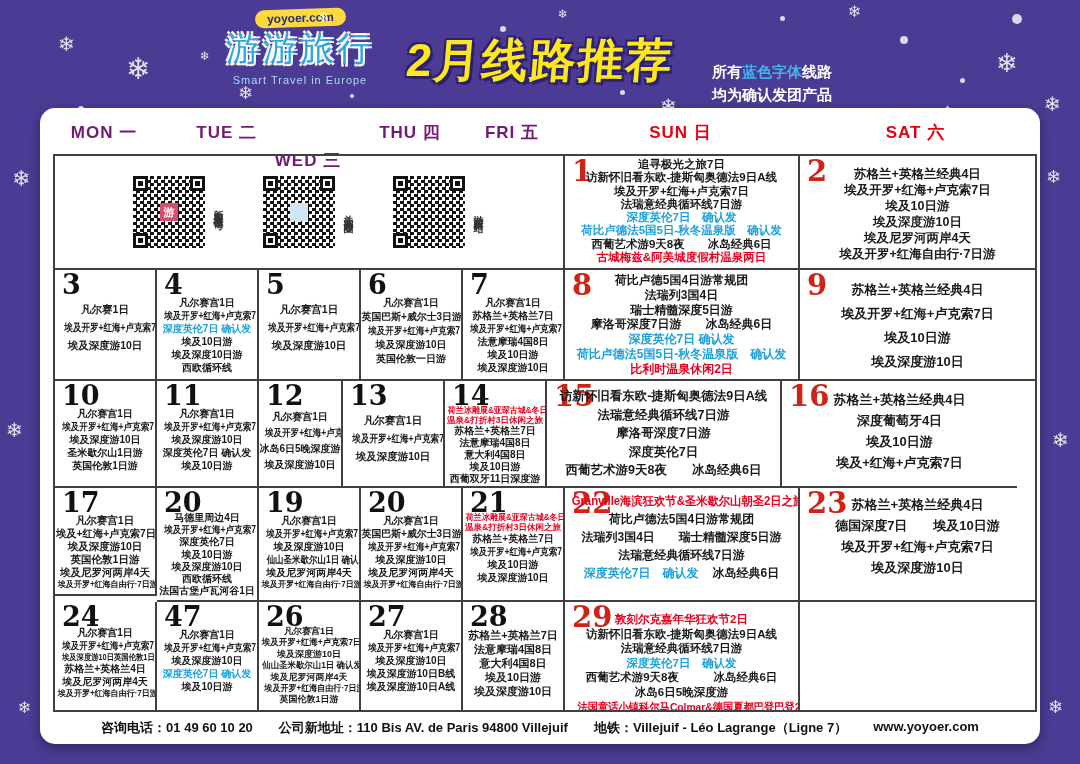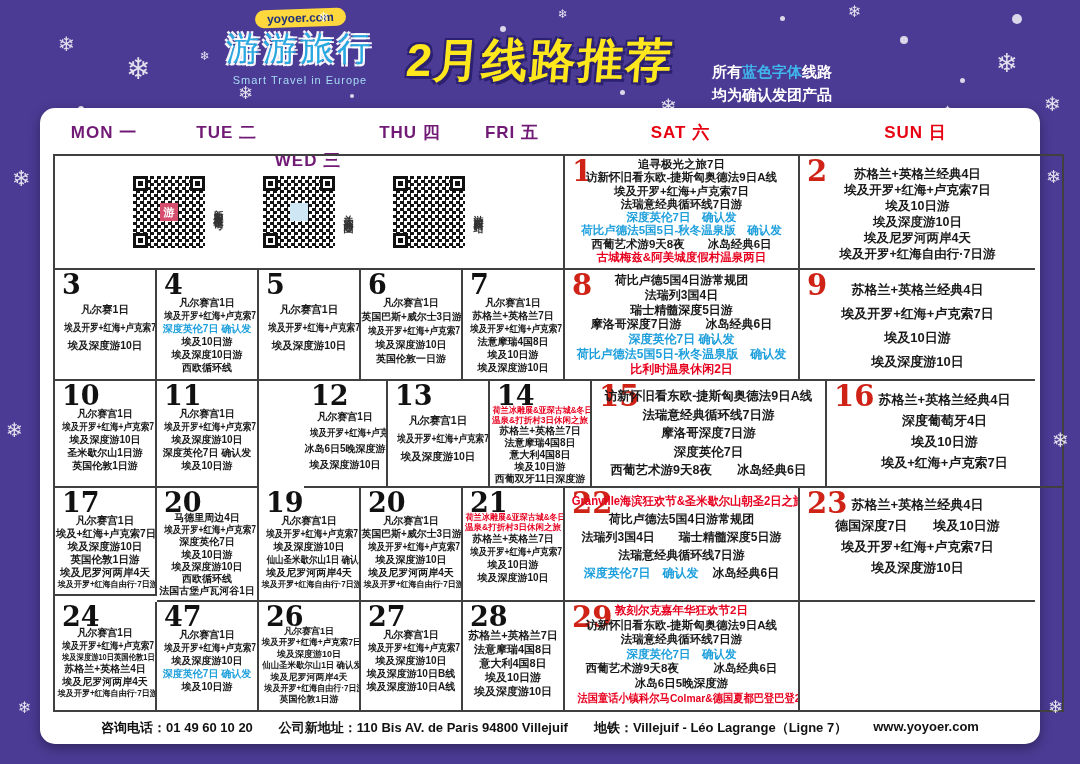--- a/index.html
+++ b/index.html
@@ -68,22 +68,22 @@
   <div>均为确认发团产品</div>
 </div>
 
 <div class="panel">
   <div class="wh">
       <div class="wday" style="width: 102px;">MON 一</div>
       <div class="wday" style="width: 102px; text-align: right;">TUE 二</div>
       <div class="wday" style="width: 102px; margin-top: 28px;">WED 三</div>
       <div class="wday" style="width: 102px;">THU 四</div>
       <div class="wday" style="width: 102px;">FRI 五</div>
+      <div class="wday red" style="width: 235px;">SUN 日</div>
       <div class="wday red" style="width: 235px;">SAT 六</div>
-      <div class="wday red" style="width: 235px;">SUN 日</div>
     </div>
   <div class="cal">
       <div class="cal-row">
         <div class="cell" style="width: 510px; height: 114px;">
           <div class="qrwrap">
             <div class="qritem">
               <div class="qr">
                 <span class="eye tl"></span>
                 <span class="eye tr"></span>
                 <span class="eye bl"></span>
@@ -220,21 +220,21 @@
         <div class="cell" style="width: 102px; height: 107px;">
           <span class="daynum">11</span>
           <div class="lines" style="padding-top: 26px; font-size: 10px; line-height: 13px;">
             <div class="line c-k">凡尔赛宫1日</div>
             <div class="line c-k" style="transform: scaleX(0.855);">埃及开罗+红海+卢克索7日</div>
             <div class="line c-k">埃及深度游10日</div>
             <div class="line c-k">深度英伦7日 确认发</div>
             <div class="line c-k">埃及10日游</div>
           </div>
         </div>
-        <div class="cell" style="width: 84px; height: 107px; margin-left: 45px;">
+        <div class="cell" style="width: 84px; height: 107px;">
           <span class="daynum">12</span>
           <div class="lines" style="padding-top: 28px; font-size: 10px; line-height: 16px;">
             <div class="line c-k">凡尔赛宫1日</div>
             <div class="line c-k" style="transform: scaleX(0.855);">埃及开罗+红海+卢克索7日</div>
             <div class="line c-k">冰岛6日5晚深度游</div>
             <div class="line c-k">埃及深度游10日</div>
           </div>
         </div>
         <div class="cell" style="width: 102px; height: 107px;">
           <span class="daynum">13</span>
@@ -402,21 +402,21 @@
           <div class="lines" style="padding-top: 26px; font-size: 11px; line-height: 14px;">
             <div class="line c-k">苏格兰+英格兰7日</div>
             <div class="line c-k">法意摩瑞4国8日</div>
             <div class="line c-k">意大利4国8日</div>
             <div class="line c-k">埃及10日游</div>
             <div class="line c-k">埃及深度游10日</div>
           </div>
         </div>
         <div class="cell" style="width: 235px; height: 108px;">
           <span class="daynum nred">29</span>
-          <div class="lines" style="padding-top: 1px; font-size: 11.5px; line-height: 14.6px;">
+          <div class="lines" style="padding-top: 10px; font-size: 11.5px; line-height: 14.6px;">
             <div class="line c-r">敦刻尔克嘉年华狂欢节2日</div>
             <div class="line c-k">访新怀旧看东欧-捷斯匈奥德法9日A线</div>
             <div class="line c-k">法瑞意经典循环线7日游</div>
             <div class="line c-b">深度英伦7日　确认发</div>
             <div class="line c-k">西葡艺术游9天8夜　　　冰岛经典6日</div>
             <div class="line c-k">冰岛6日5晚深度游</div>
             <div class="line c-r" style="transform: scaleX(0.893);">法国童话小镇科尔马Colmar&amp;德国夏都巴登巴登2日</div>
           </div>
         </div>
         <div class="cell" style="width: 235px; height: 108px;"></div>

